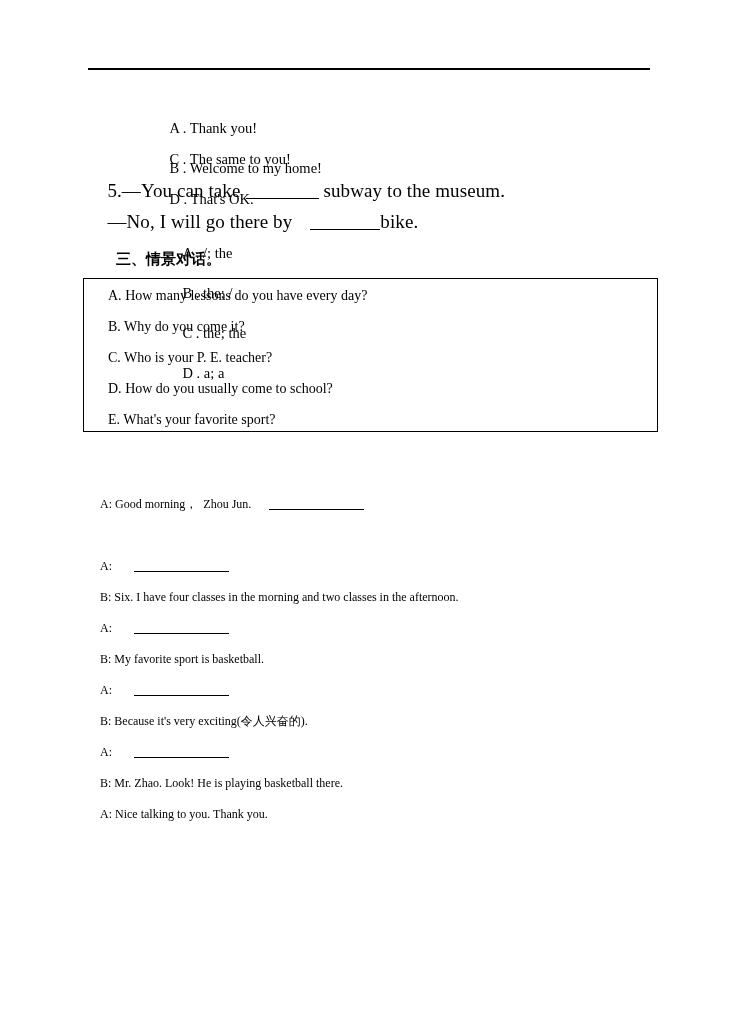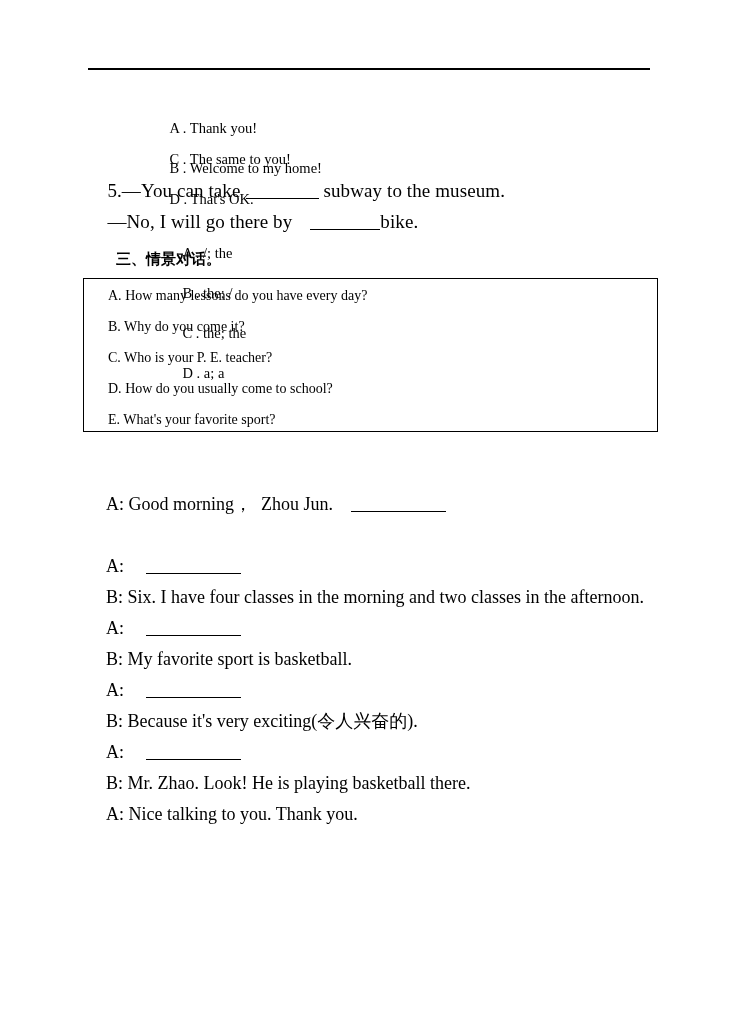--- a/index.html
+++ b/index.html
@@ -91,21 +91,21 @@
     left: 24px;
     font-size: 14px;
     line-height: 20px;
     white-space: pre;
   }
 
   
   .dlg {
     position: absolute;
     left: 88px;
-    font-size: 18px;
+    font-size: 12px;
     line-height: 20px;
     white-space: pre;
   }
   .dlg .lbl {
     display: inline-block;
   }
   .dlg .gap {
     display: inline-block;
     width: 22px;
   }

